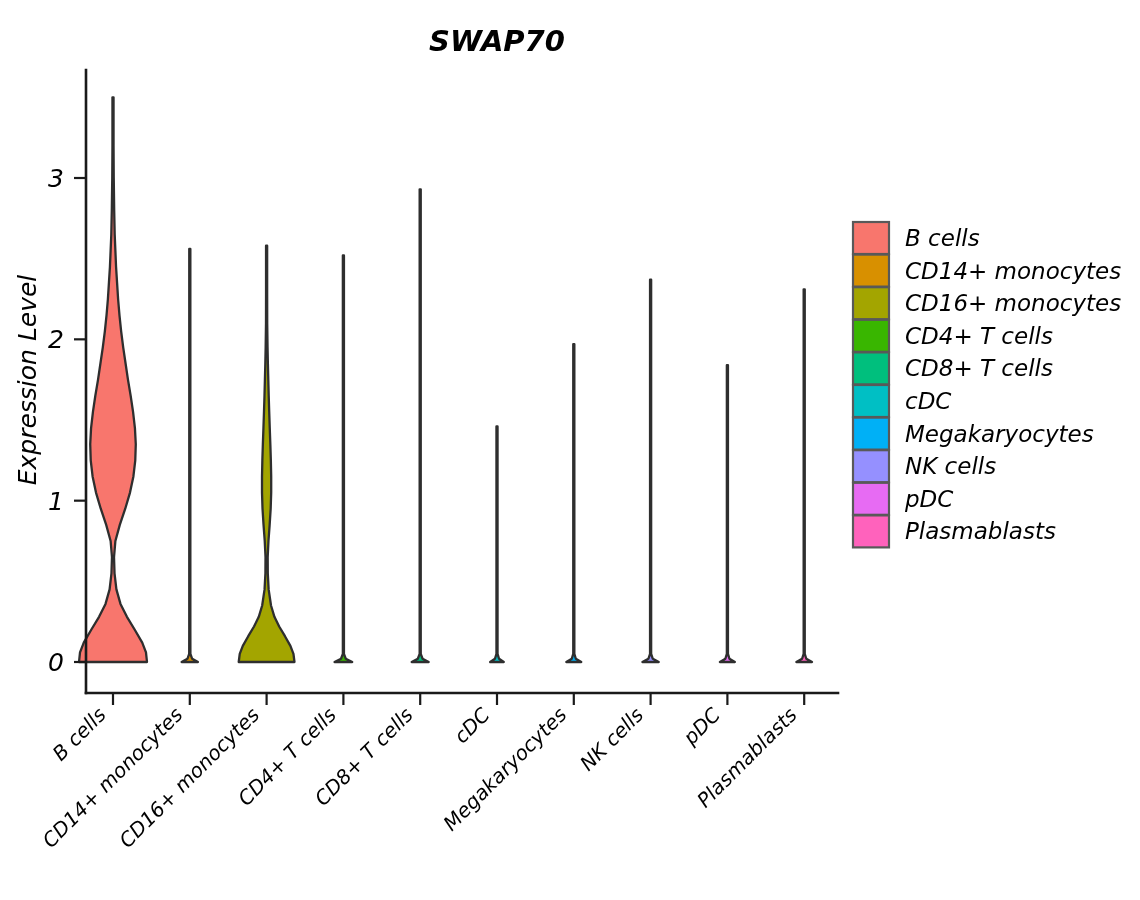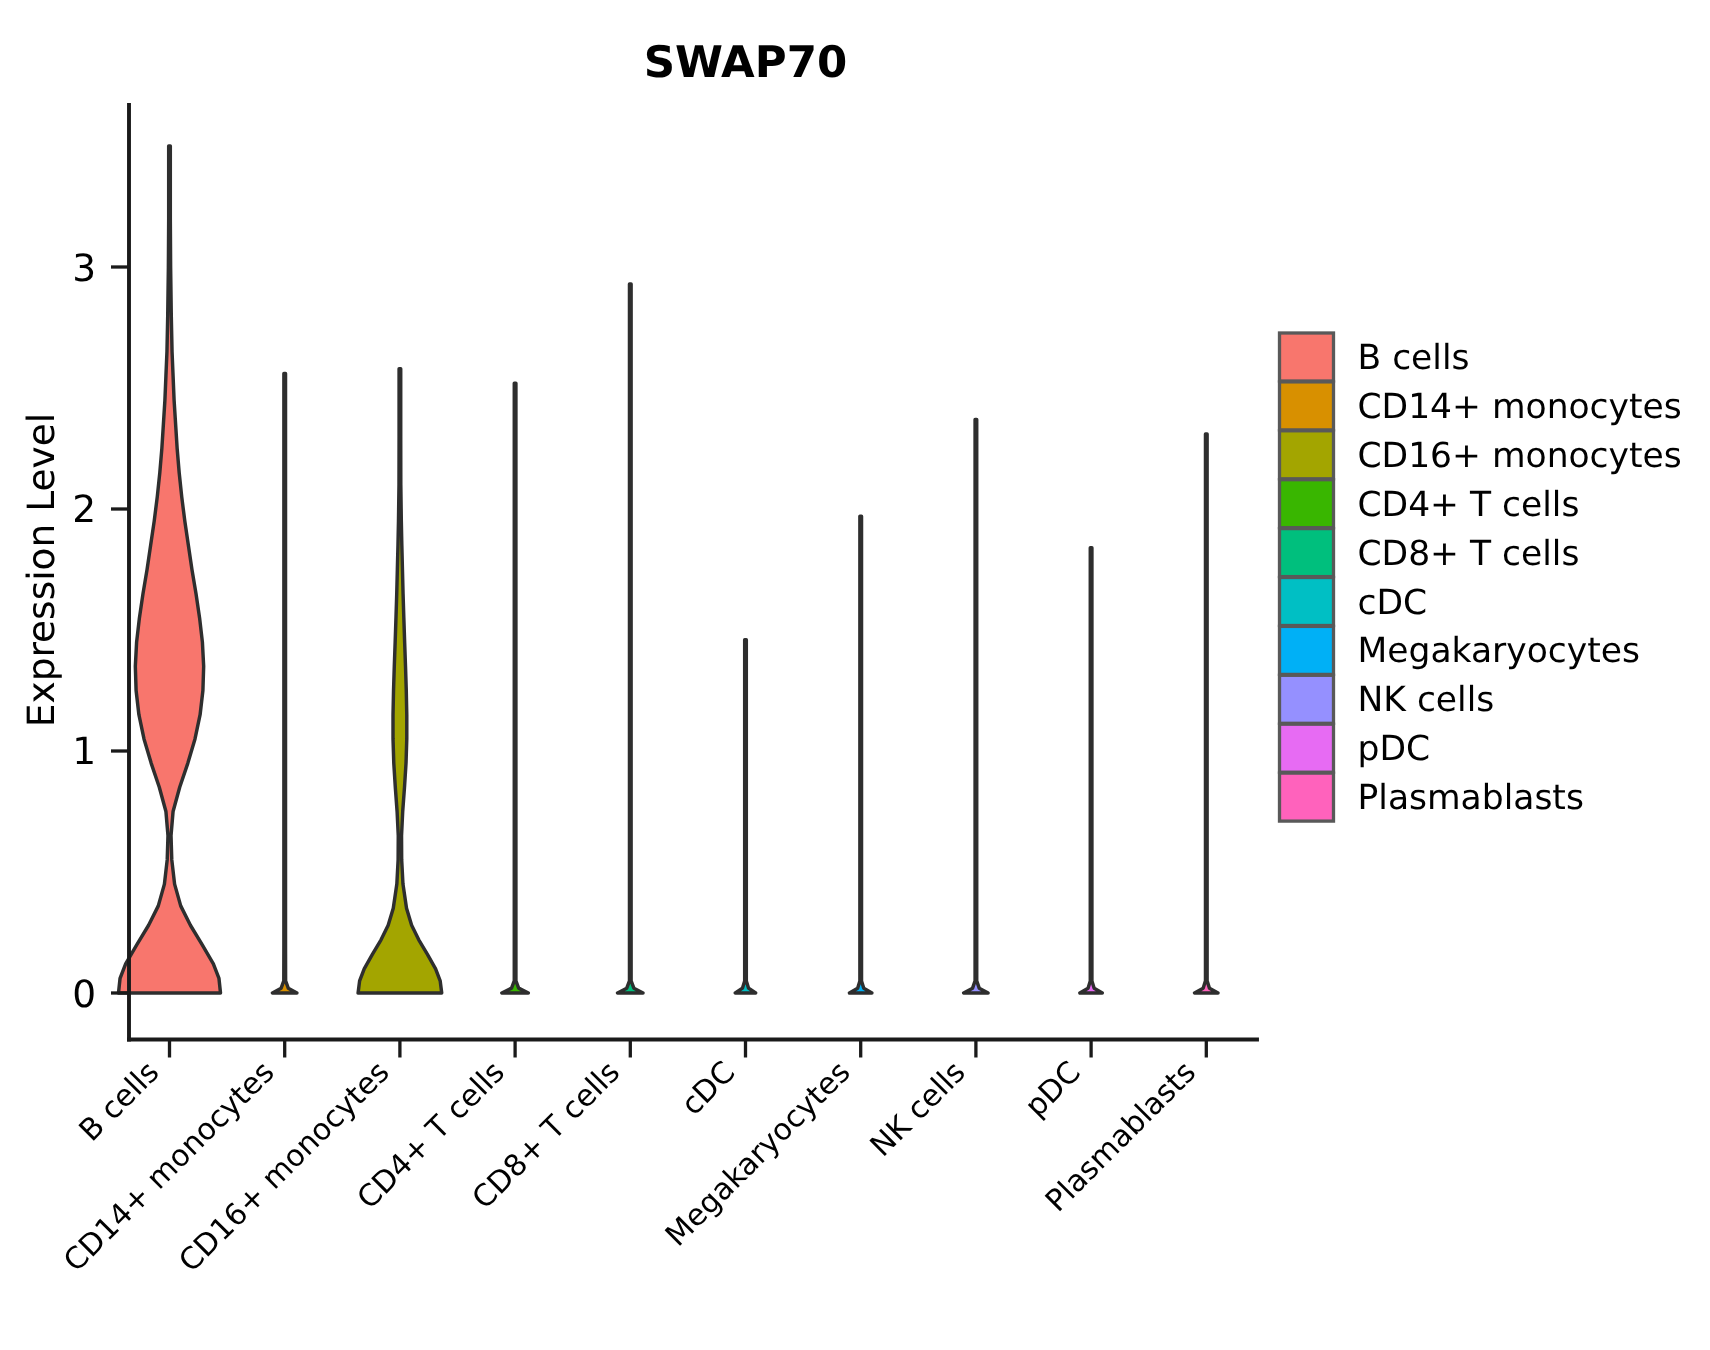--- a/index.html
+++ b/index.html
@@ -11,20 +11,21 @@
     width: 1140px;
     height: 900px;
     font-family: "DejaVu Sans", sans-serif;
     color: #000000;
     overflow: hidden;
   }
   #plot-root {
     position: relative;
     width: 1140px;
     height: 900px;
+    font-style: italic;
   }
   #violin-figure {
     position: absolute;
     left: 0;
     top: 0;
     width: 1140px;
     height: 900px;
   }
   .fig-title {
     font-size: 29px;

